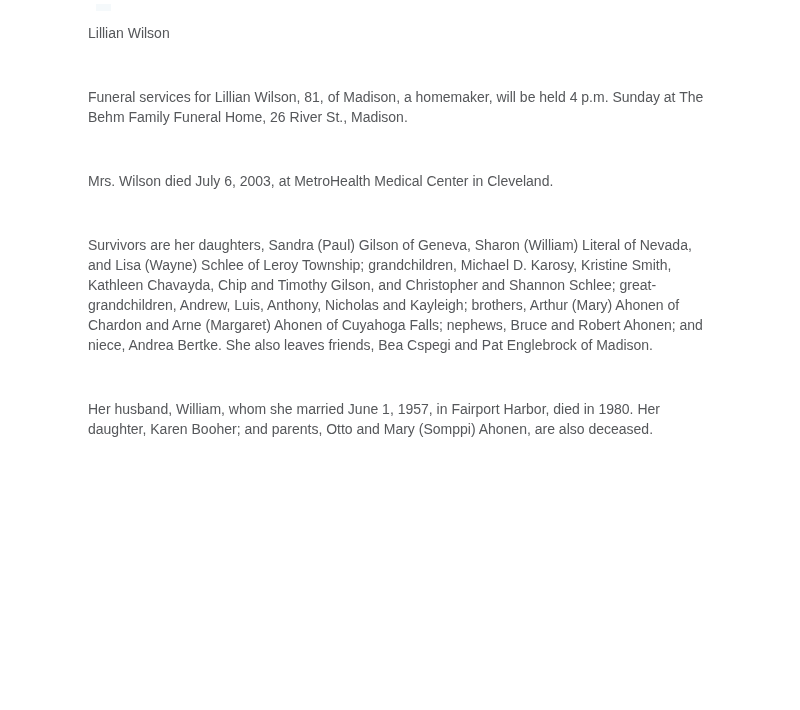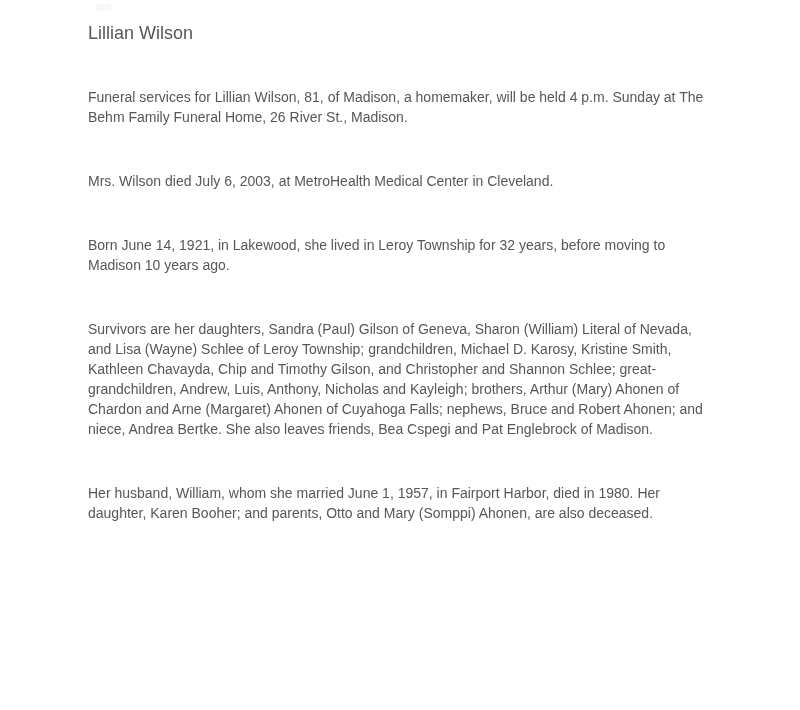--- a/index.html
+++ b/index.html
@@ -25,21 +25,21 @@
     position: absolute;
     left: 88px;
     top: 23px;
     width: 634px;
     color: #55575a;
     font-size: 14px;
     line-height: 20px;
     letter-spacing: 0;
   }
   .doc h1.title {
-    font-size: 18px;
+    font-size: 14px;
     line-height: 20px;
     font-weight: 400;
     margin: 0 0 44px 0;
   }
   .doc p {
     margin: 0 4px 44px 0;
   }
   .doc p:last-child {
     margin-bottom: 0;
   }
@@ -49,20 +49,19 @@
 
 <div class="artifact"></div>
 
 <main class="doc" style="color: rgb(85, 87, 90);">
   <h1 class="title">Lillian Wilson</h1>
 
   <p>Funeral services for Lillian Wilson, 81, of Madison, a homemaker, will be held 4 p.m. Sunday at The Behm Family Funeral Home, 26 River St., Madison.</p>
 
   <p>Mrs. Wilson died July 6, 2003, at MetroHealth Medical Center in Cleveland.</p>
 
-  <p>Born June 14, 1921, in Lakewood, she lived in Leroy Township for 32 years, before moving to Madison 10 years ago.</p>
 
 
   <p>Survivors are her daughters, Sandra (Paul) Gilson of Geneva, Sharon (William) Literal of Nevada, and Lisa (Wayne) Schlee of Leroy Township; grandchildren, Michael D. Karosy, Kristine Smith, Kathleen Chavayda, Chip and Timothy Gilson, and Christopher and Shannon Schlee; great-grandchildren, Andrew, Luis, Anthony, Nicholas and Kayleigh; brothers, Arthur (Mary) Ahonen of Chardon and Arne (Margaret) Ahonen of Cuyahoga Falls; nephews, Bruce and Robert Ahonen; and niece, Andrea Bertke. She also leaves friends, Bea Cspegi and Pat Englebrock of Madison.</p>
 
   <p>Her husband, William, whom she married June 1, 1957, in Fairport Harbor, died in 1980. Her daughter, Karen Booher; and parents, Otto and Mary (Somppi) Ahonen, are also deceased.</p>
 
 </main>
 
 </body></html>

